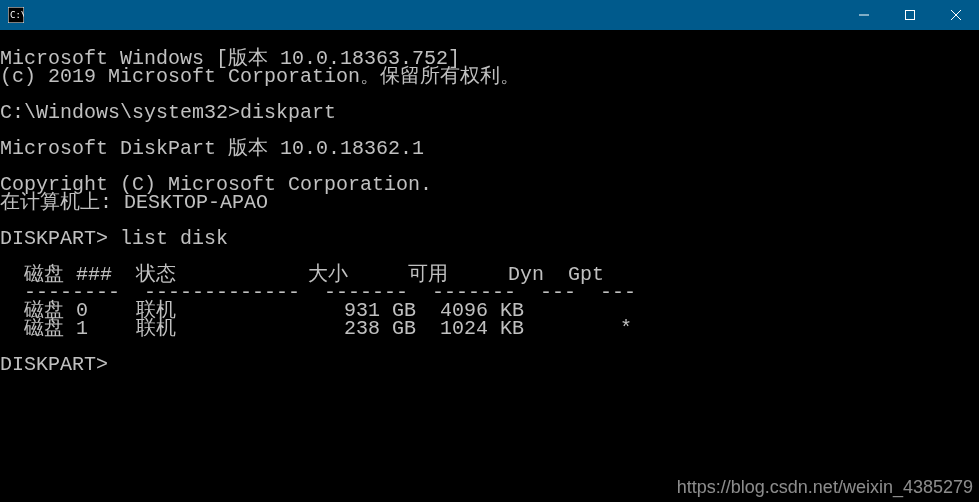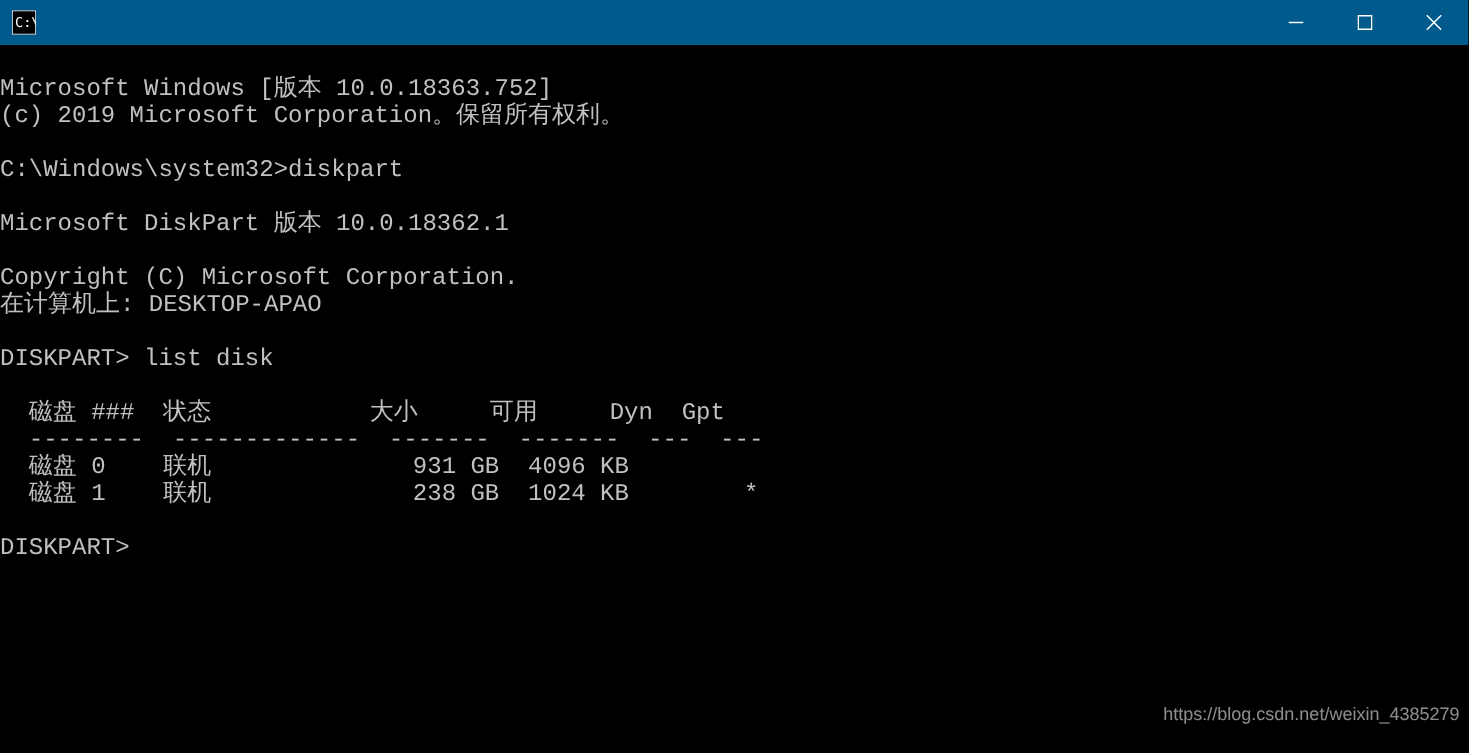--- a/index.html
+++ b/index.html
@@ -41,34 +41,34 @@
   }
   .win-btn {
     width: 46px; height: 30px;
     display: flex; align-items: center; justify-content: center;
     color: #ffffff;
   }
   .terminal {
     flex: 1 1 auto;
     background: #000000;
     color: #c0c0c0;
-    font-size: 16px;
+    font-size: 20px;
     line-height: 18px;
     white-space: pre;
     padding: 2px 0 0 0;
     font-family: "NSimSun", "SimSun", "Consolas", "Courier New", monospace;
     letter-spacing: 0;
     overflow: hidden;
   }
   .watermark {
     position: absolute;
-    right: 6px; bottom: 19px;
+    right: 6px; bottom: 4px;
     color: rgba(255,255,255,0.55);
     font-family: "Segoe UI", Arial, sans-serif;
-    font-size: 12px;
+    font-size: 18px;
     pointer-events: none;
   }
   .blank { height: 18px; }
 </style>
 </head>
 <body>
 
 <div class="window">
 
   <div class="titlebar">

